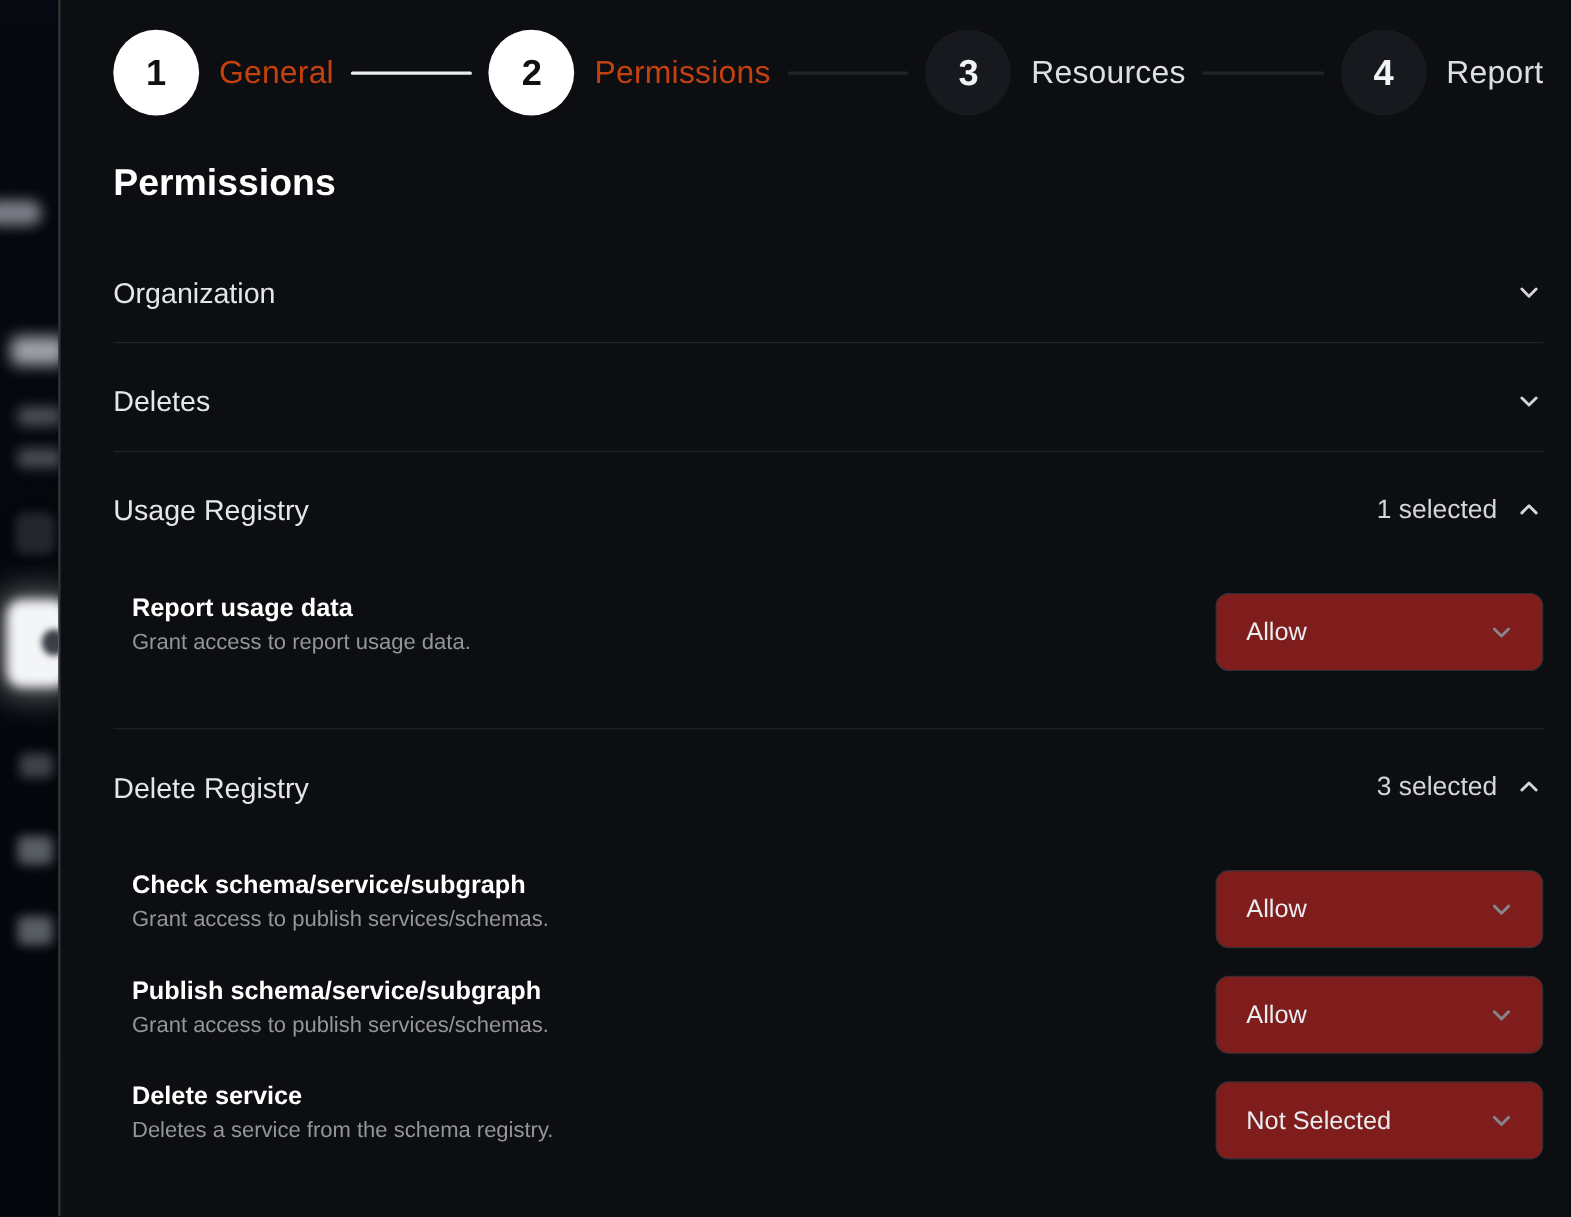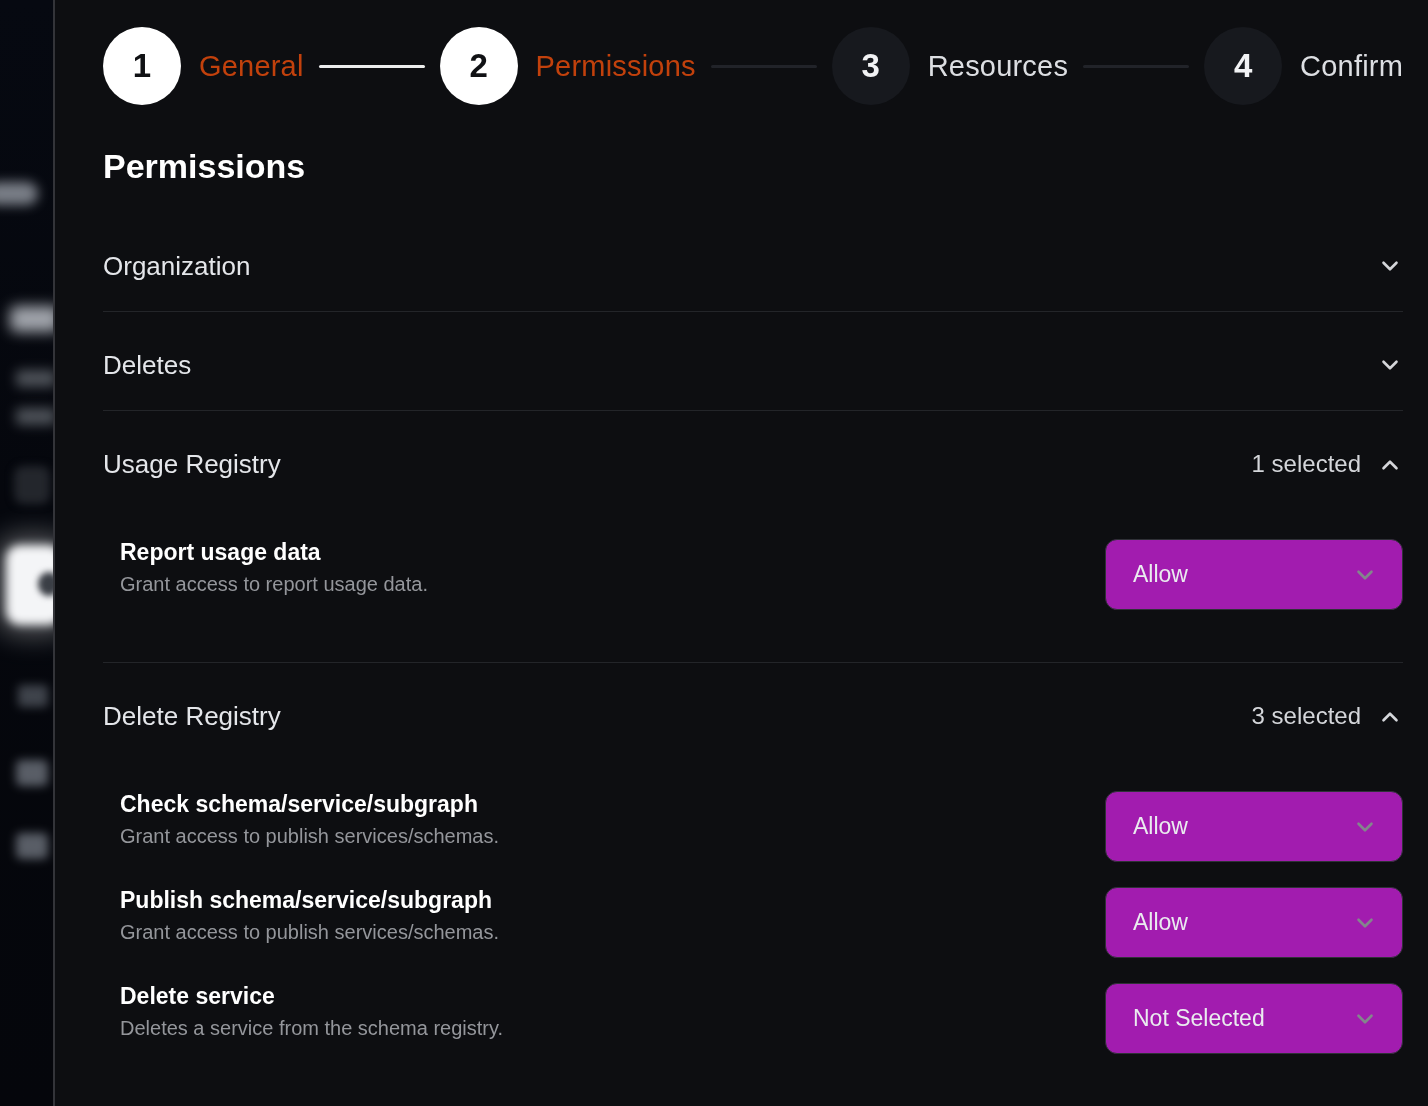--- a/index.html
+++ b/index.html
@@ -64,37 +64,37 @@
   .page-title { margin-top: 42px; font-size: 34px; line-height: 38px; font-weight: 700; color: #ffffff; }
 
   
   .sections { margin-top: 28px; }
   .section-header {
     display: flex; align-items: center; justify-content: space-between;
     padding: 38px 0 30px 0;
     cursor: pointer;
   }
   .section-title { font-size: 26px; line-height: 30px; font-weight: 500; color: #e4e6ea; }
-  .section-meta { display: flex; align-items: flex-end; gap: 16px; }
+  .section-meta { display: flex; align-items: flex-start; gap: 16px; }
   .selected-count { font-size: 24px; font-weight: 500; color: #d4d6da; }
   .chev { width: 26px; height: 26px; stroke: #d4d6da; stroke-width: 2.4; fill: none; stroke-linecap: round; stroke-linejoin: round; }
   .divider { height: 1px; background: #232529; width: 100%; }
 
   .section-content { padding: 30px 0 52px 0; display: flex; flex-direction: column; gap: 25px; }
   .perm-row {
     display: flex; align-items: flex-start; justify-content: space-between;
     padding-left: 17px; min-height: 71px;
   }
   .perm-text { display: flex; flex-direction: column; gap: 7px; }
   .perm-title { font-size: 23px; line-height: 26px; font-weight: 700; color: #ffffff; }
   .perm-desc { font-size: 20px; line-height: 24px; font-weight: 400; color: #94969b; }
 
   .select-trigger {
     width: 298px; height: 71px; flex: 0 0 298px;
-    background: #a21caf;
+    background: #7f1d1d;
     border: 1px solid #2f3137;
     border-radius: 12px;
     display: flex; align-items: center; justify-content: space-between;
     padding: 0 24px 0 27px;
     cursor: pointer;
   }
   .select-value { font-size: 23px; font-weight: 500; color: #eaecef; }
   .select-chev { width: 26px; height: 26px; stroke: #83868c; stroke-width: 2.4; fill: none; stroke-linecap: round; stroke-linejoin: round; }
 </style>
 </head>
@@ -126,21 +126,21 @@
       <div class="step-label">Permissions</div>
     </div>
     <div class="connector is-todo"></div>
     <div class="step is-upcoming">
       <div class="step-circle">3</div>
       <div class="step-label">Resources</div>
     </div>
     <div class="connector is-todo"></div>
     <div class="step is-upcoming">
       <div class="step-circle">4</div>
-      <div class="step-label">Confirm</div>
+      <div class="step-label">Report</div>
     </div>
   </nav>
 
   <h1 class="page-title">Permissions</h1>
 
   <div class="sections">
 
     <div class="section-header">
       <span class="section-title">Organization</span>
       <span class="section-meta">

